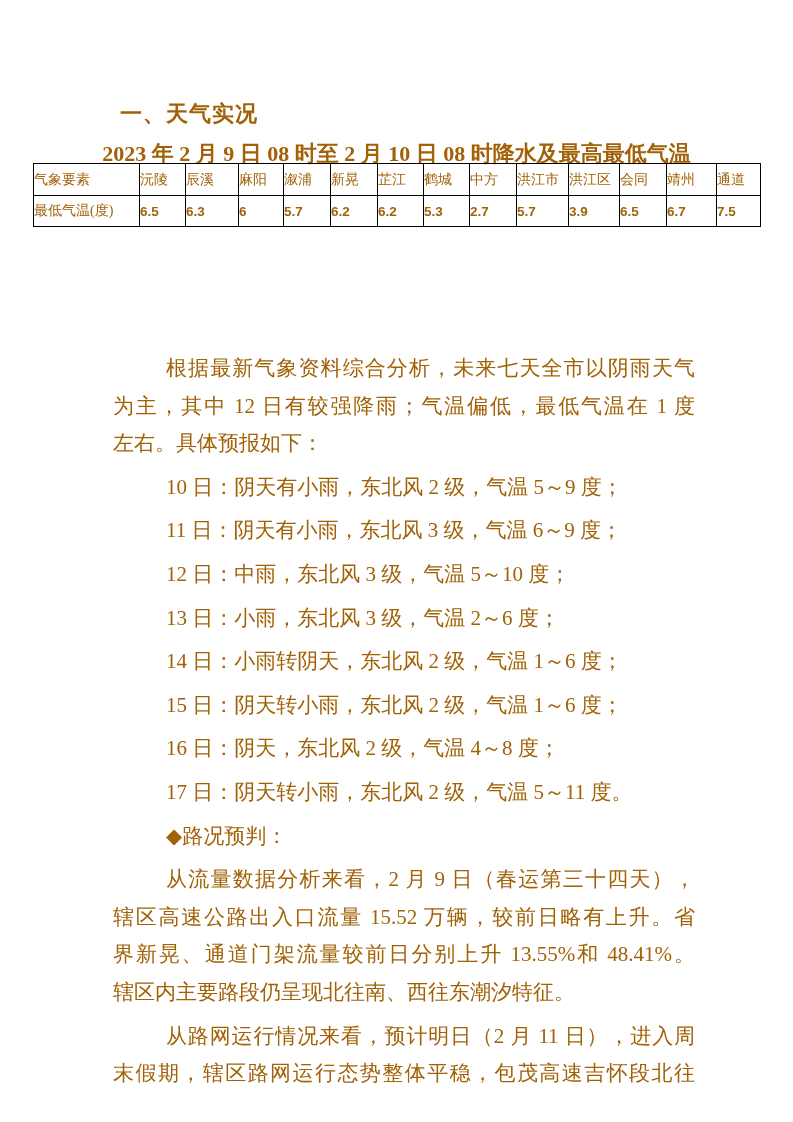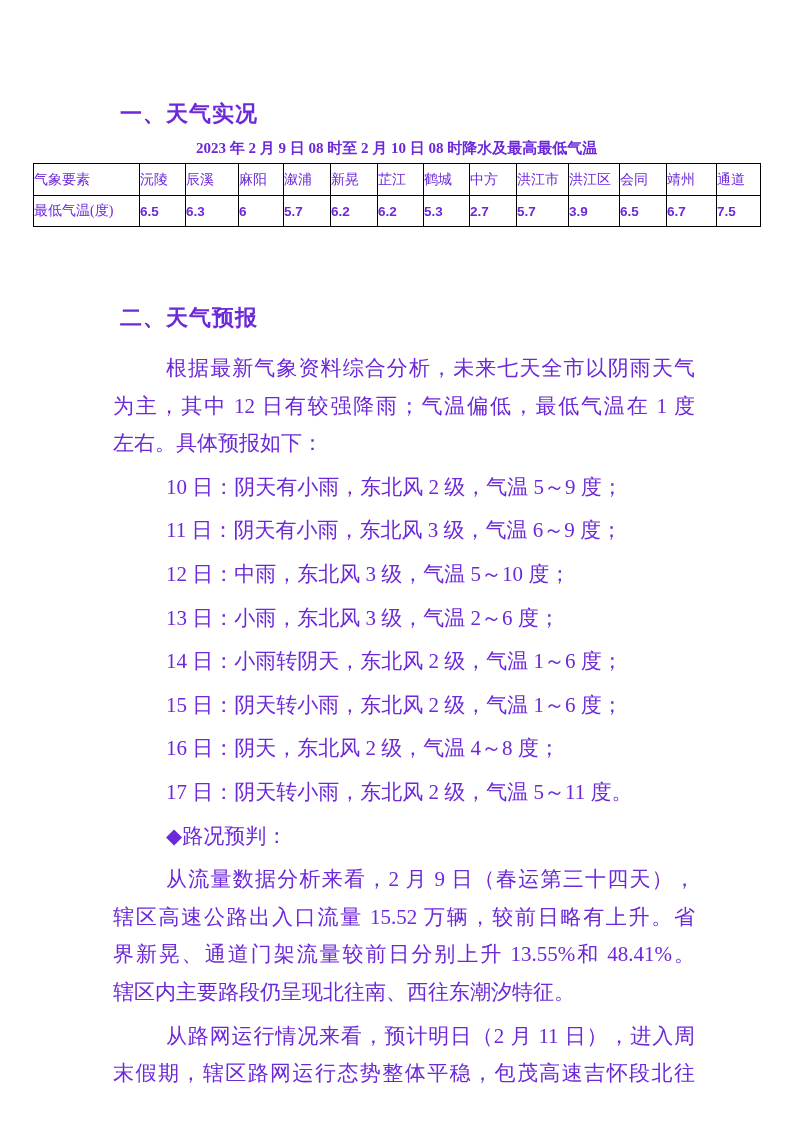--- a/index.html
+++ b/index.html
@@ -1,30 +1,30 @@
 <!DOCTYPE html>
 <html><head>
 <meta charset="utf-8">
 <style>
   * { margin:0; padding:0; box-sizing:border-box; }
   html, body { background:#ffffff; }
   .page {
     position:relative; width:793px; height:1122px; background:#ffffff;
-    color:#6d28d9; font-family:"Liberation Serif","DejaVu Serif",serif;
+    color:#a16207; font-family:"Liberation Serif","DejaVu Serif",serif;
     overflow:hidden;
   }
   .sec-heading {
     position:absolute; left:120px; font-size:22px; font-weight:bold;
     line-height:27px; white-space:nowrap; letter-spacing:1px;
   }
   .sec1 { top:100px; }
   .sec2 { top:304px; }
   .tbl-title {
     position:absolute; left:33px; top:139px; width:727px; text-align:center;
-    font-size:15px; font-weight:bold; white-space:nowrap;
+    font-size:22px; font-weight:bold; white-space:nowrap;
   }
   table.wx {
     position:absolute; left:33px; top:163px; width:727px;
     border-collapse:collapse; table-layout:fixed;
   }
   .wx td {
     border:1px solid #000; text-align:left; vertical-align:middle;
     font-size:14px; padding:0; overflow:hidden;
   }
   .wx tr.hdr td { height:32px; }
@@ -100,21 +100,20 @@
         <td class="num">2.7</td>
         <td class="num">5.7</td>
         <td class="num">3.9</td>
         <td class="num">6.5</td>
         <td class="num">6.7</td>
         <td class="num">7.5</td>
       </tr>
     </tbody>
   </table>
 
-  <div class="sec-heading sec2">二、天气预报</div>
 
   <div class="body-text">
     <div class="ln indent jl">根据最新气象资料综合分析，未来七天全市以阴雨天气</div>
     <div class="ln jl">为主，其中 12 日有较强降雨；气温偏低，最低气温在 1 度</div>
     <div class="ln nw">左右。具体预报如下：</div>
 
     <div class="ln indent nw">10 日：阴天有小雨，东北风 2 级，气温 5～9 度；</div>
     <div class="ln indent nw">11 日：阴天有小雨，东北风 3 级，气温 6～9 度；</div>
     <div class="ln indent nw">12 日：中雨，东北风 3 级，气温 5～10 度；</div>
     <div class="ln indent nw">13 日：小雨，东北风 3 级，气温 2～6 度；</div>

